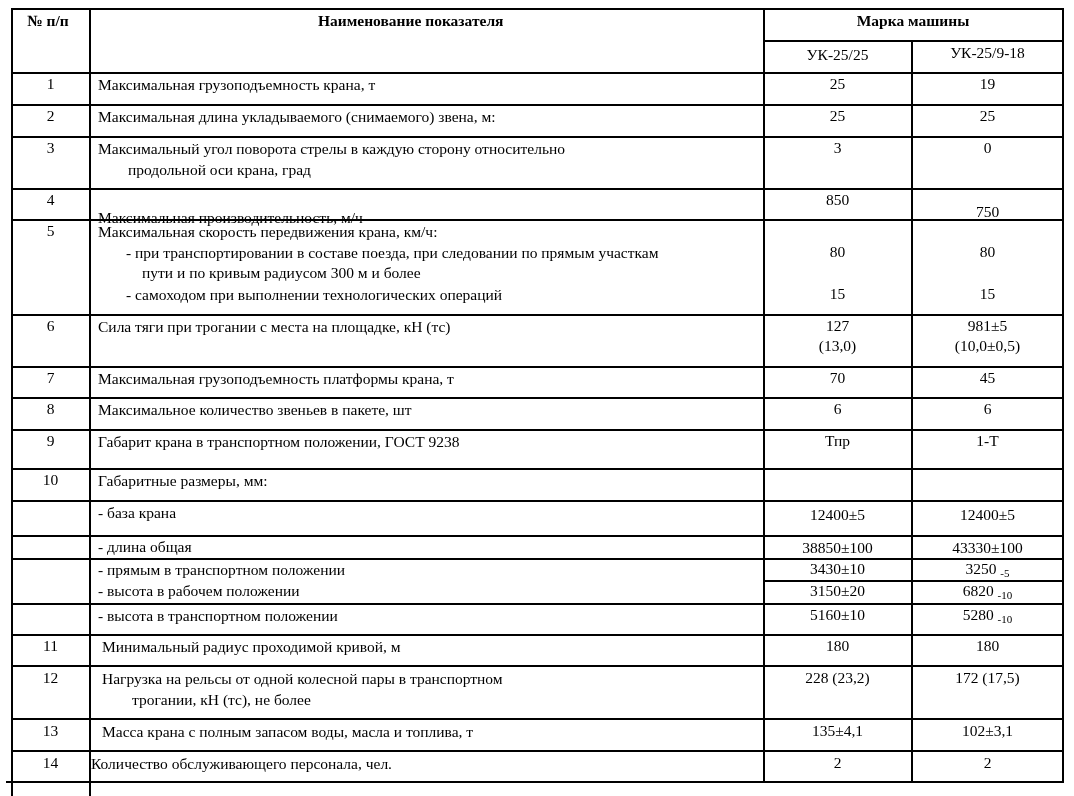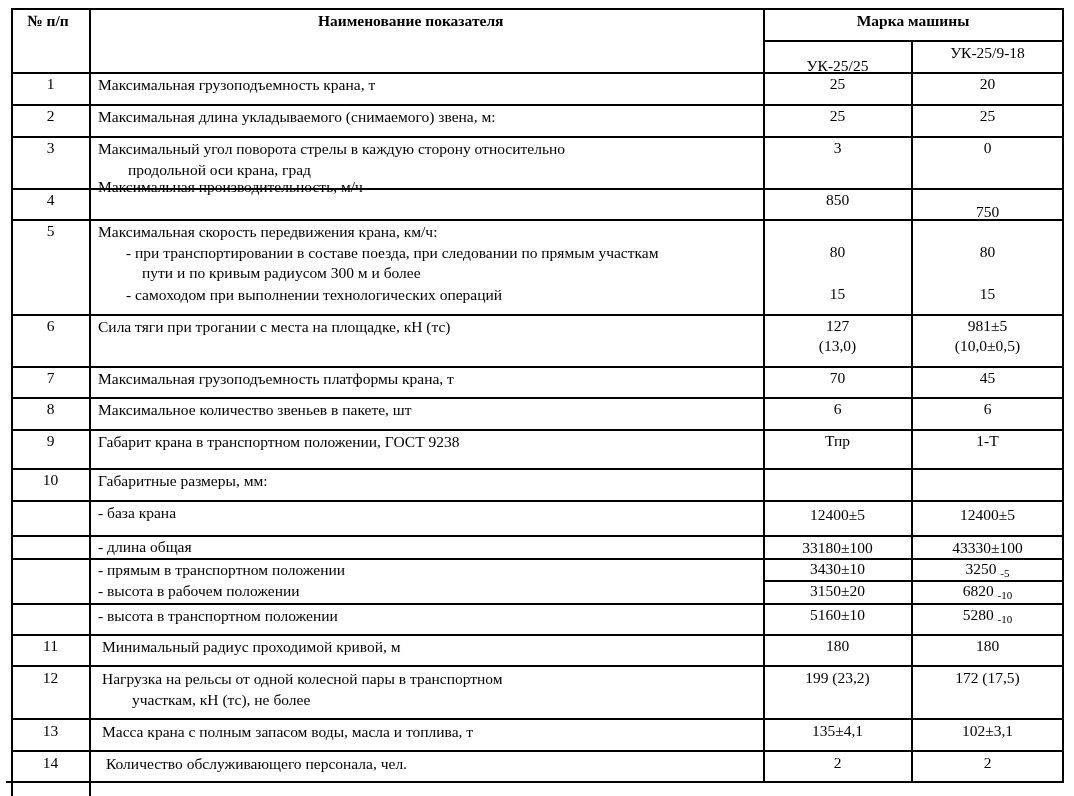--- a/index.html
+++ b/index.html
@@ -49,48 +49,48 @@
 
   <div class="vl" style="left:11px;top:8px;height:788px"></div>
   <div class="vl" style="left:89px;top:8px;height:788px"></div>
   <div class="vl" style="left:763px;top:8px;height:775px"></div>
   <div class="vl" style="left:911px;top:40px;height:743px"></div>
   <div class="vl" style="left:1062px;top:8px;height:775px"></div>
 
   <div class="t b" style="left:27px;top:11px">№ п/п</div>
   <div class="t b" style="left:318px;top:11px">Наименование показателя</div>
   <div class="t b c" style="left:763px;width:300px;top:11px">Марка машины</div>
-  <div class="col1" style="top:56px">УК-25/25</div>
+  <div class="col1" style="top:45px">УК-25/25</div>
   <div class="col2" style="top:43px">УК-25/9-18</div>
 
   <div>
     <div class="num" style="top:74px">1</div>
     <div class="name" style="top:74px">Максимальная грузоподъемность крана, т</div>
     <div class="col1" style="top:74px">25</div>
-    <div class="col2" style="top:74px">20</div>
+    <div class="col2" style="top:74px">19</div>
   </div>
 
   <div>
     <div class="num" style="top:106px">2</div>
     <div class="name" style="top:106px">Максимальная длина укладываемого (снимаемого) звена, м:</div>
     <div class="col1" style="top:106px">25</div>
     <div class="col2" style="top:106px">25</div>
   </div>
 
   <div>
     <div class="num" style="top:138px">3</div>
     <div class="name" style="top:138px">Максимальный угол поворота стрелы в каждую сторону относительно</div>
     <div class="name indent" style="top:159px">продольной оси крана, град</div>
     <div class="col1" style="top:138px">3</div>
     <div class="col2" style="top:138px">0</div>
   </div>
 
   <div>
     <div class="num" style="top:190px">4</div>
-    <div class="name" style="top:176px">Максимальная производительность, м/ч</div>
+    <div class="name" style="top:207px">Максимальная производительность, м/ч</div>
     <div class="col1" style="top:190px">850</div>
     <div class="col2" style="top:202px">750</div>
   </div>
 
   <div>
     <div class="num" style="top:221px">5</div>
     <div class="name" style="top:221px">Максимальная скорость передвижения крана, км/ч:</div>
     <div class="name indent3" style="top:242px">- при транспортировании в составе поезда, при следовании по прямым участкам</div>
     <div class="name indent2" style="top:262px">пути и по кривым радиусом 300 м и более</div>
     <div class="name indent3" style="top:284px">- самоходом при выполнении технологических операций</div>
@@ -134,21 +134,21 @@
     <div class="num" style="top:470px">10</div>
     <div class="name" style="top:470px">Габаритные размеры, мм:</div>
   </div>
   <div>
     <div class="name" style="top:502px">- база крана</div>
     <div class="col1" style="top:505px">12400±5</div>
     <div class="col2" style="top:505px">12400±5</div>
   </div>
   <div>
     <div class="name" style="top:536px">- длина общая</div>
-    <div class="col1" style="top:538px">33180±100</div>
+    <div class="col1" style="top:538px">38850±100</div>
     <div class="col2" style="top:538px">43330±100</div>
   </div>
   <div>
     <div class="name" style="top:559px">- прямым в транспортном положении</div>
     <div class="col1" style="top:559px">3430±10</div>
     <div class="col2" style="top:559px"><span>3250</span> <sub class="tol">-5</sub></div>
   </div>
   <div>
     <div class="name" style="top:580px">- высота в рабочем положении</div>
     <div class="col1" style="top:581px">3150±20</div>
@@ -163,32 +163,32 @@
   <div>
     <div class="num" style="top:636px">11</div>
     <div class="name" style="top:636px;left:102px">Минимальный радиус проходимой кривой, м</div>
     <div class="col1" style="top:636px">180</div>
     <div class="col2" style="top:636px">180</div>
   </div>
 
   <div>
     <div class="num" style="top:668px">12</div>
     <div class="name" style="top:668px;left:102px">Нагрузка на рельсы от одной колесной пары в транспортном</div>
-    <div class="name indent" style="top:689px;left:102px">участкам, кН (тс), не более</div>
-    <div class="col1" style="top:668px">199 (23,2)</div>
+    <div class="name indent" style="top:689px;left:102px">трогании, кН (тс), не более</div>
+    <div class="col1" style="top:668px">228 (23,2)</div>
     <div class="col2" style="top:668px">172 (17,5)</div>
   </div>
 
   <div>
     <div class="num" style="top:721px">13</div>
     <div class="name" style="top:721px;left:102px">Масса крана с полным запасом воды, масла и топлива, т</div>
     <div class="col1" style="top:721px">135±4,1</div>
     <div class="col2" style="top:721px">102±3,1</div>
   </div>
 
   <div>
     <div class="num" style="top:753px">14</div>
-    <div class="name" style="top:753px;left:106px">Количество обслуживающего персонала, чел.</div>
+    <div class="name" style="top:753px;left:91px">Количество обслуживающего персонала, чел.</div>
     <div class="col1" style="top:753px">2</div>
     <div class="col2" style="top:753px">2</div>
   </div>
 
 </div>
 
 </body></html>

